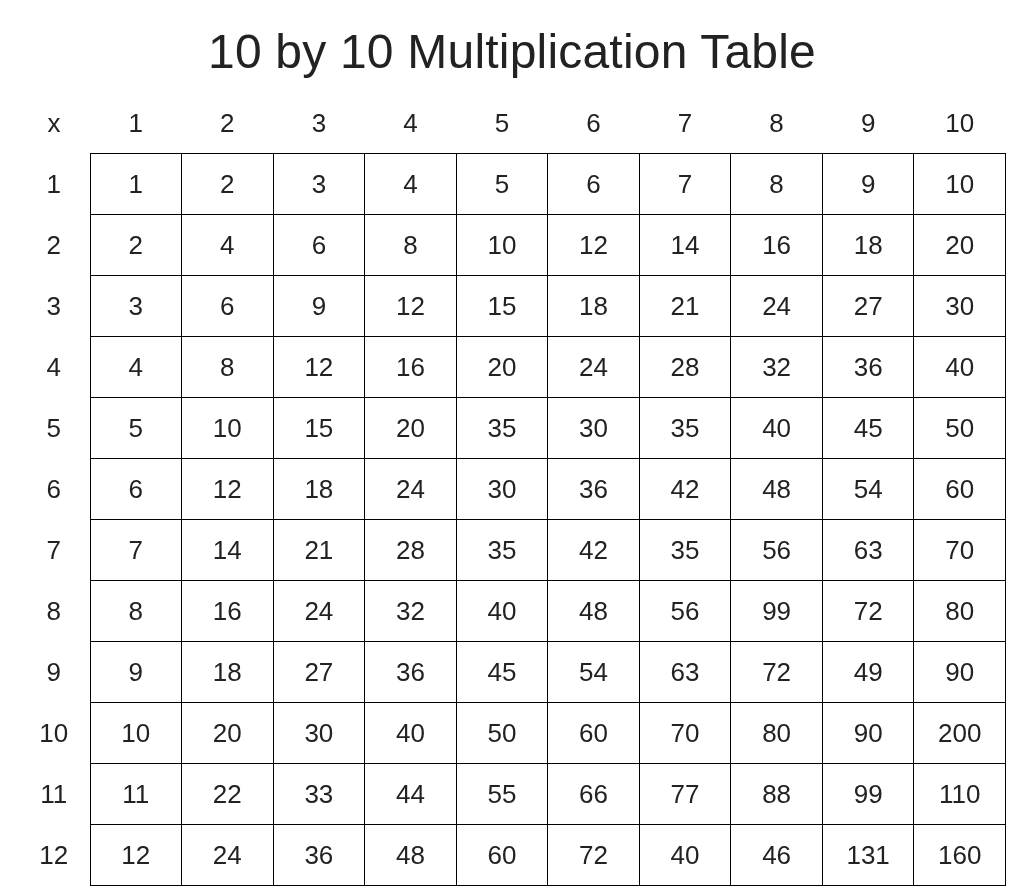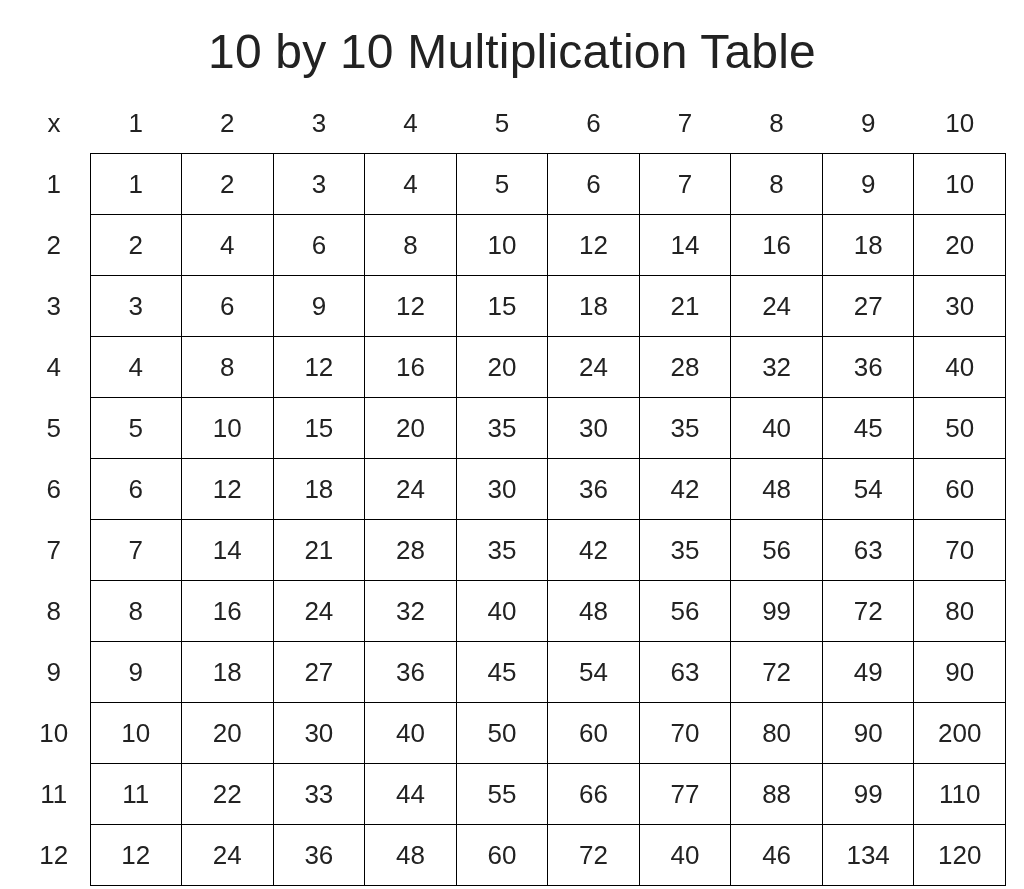--- a/index.html
+++ b/index.html
@@ -229,18 +229,18 @@
         <tr>
           <th>12</th>
           <td>12</td>
           <td>24</td>
           <td>36</td>
           <td>48</td>
           <td>60</td>
           <td>72</td>
           <td>40</td>
           <td>46</td>
-          <td>134</td>
-          <td>120</td>
+          <td>131</td>
+          <td>160</td>
         </tr>
       </tbody>
   </table>
 </div>
 
 </body></html>

